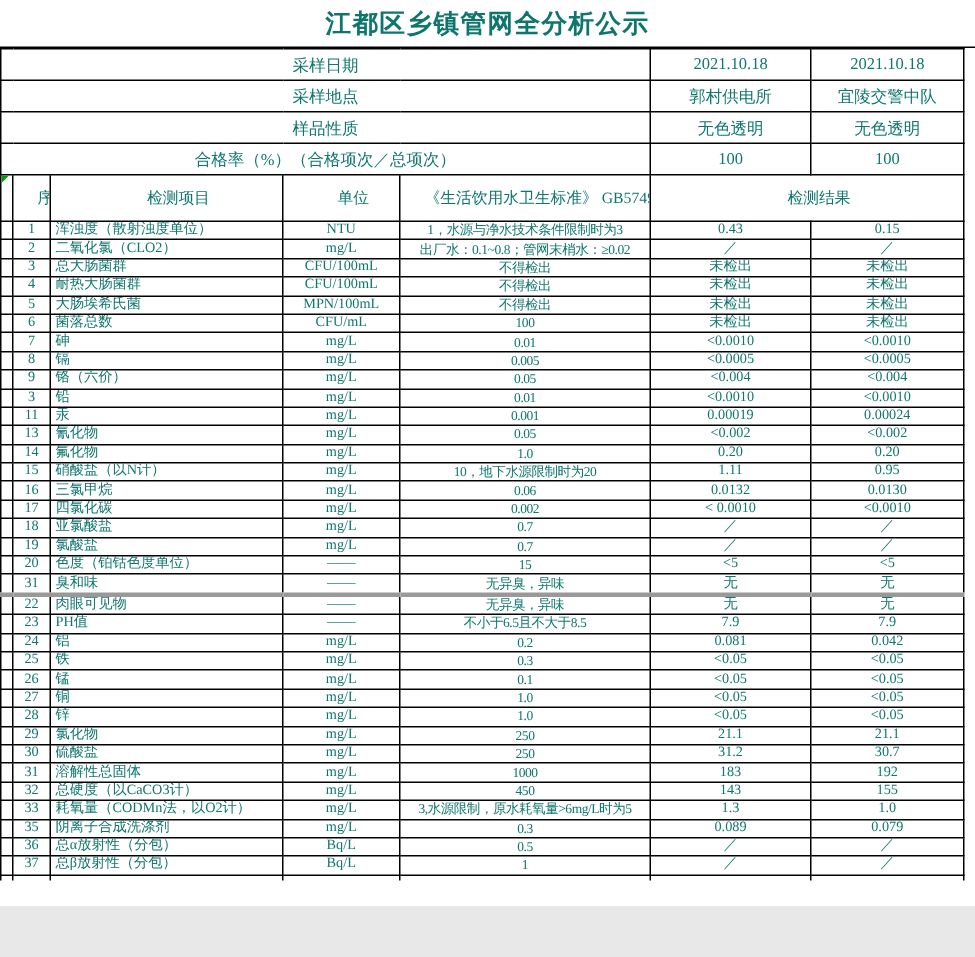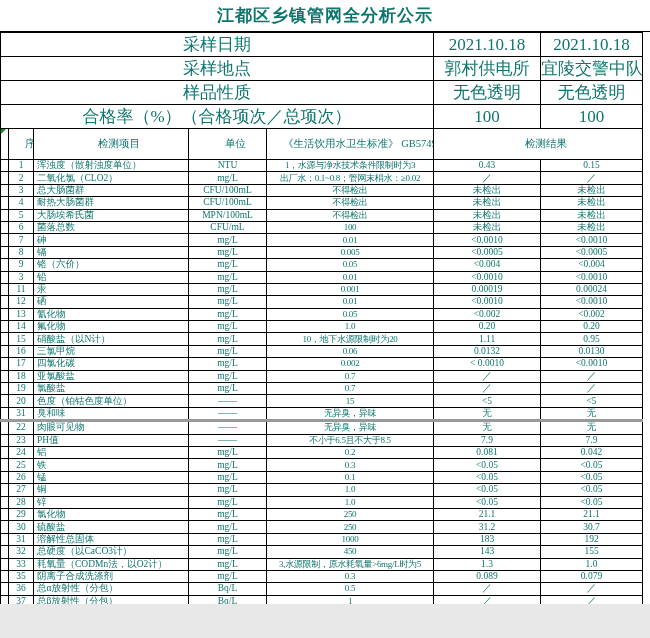--- a/index.html
+++ b/index.html
@@ -15,21 +15,21 @@
   }
   .subtitle-row{
     height:20px;border-bottom:1px solid #000;
     display:flex;align-items:center;justify-content:center;font-size:11px;
   }
   table{border-collapse:collapse;table-layout:fixed;width:642px;}
   td{
     border:1px solid #000;padding:0;text-align:center;vertical-align:middle;
     overflow:hidden;white-space:nowrap;position:relative;
   }
-  tr.info td{height:20px;font-size:17px;}
+  tr.info td{height:20px;font-size:11px;}
   tr.cols td{height:30px;font-size:10.5px;padding-left:16px;}
   tr.body td{height:11.4px;font-size:9.5px;line-height:11px;}
   td.c-item{text-align:left;padding-left:3px;}
   tr.body td.c-std{font-size:9px;letter-spacing:-0.3px;}
   tr.pagebreak td{border-top:3px solid #999;}
   tr.partial td{height:3px;border-bottom:none;}
   .tri{
     position:absolute;left:0;top:0;width:0;height:0;
     border-top:5px solid var(--flag,#009b00);border-right:5px solid transparent;
   }
@@ -192,29 +192,20 @@
     <tr class="body">
       <td class="c-strip"></td>
       <td class="c-no">11</td>
       <td class="c-item">汞</td>
       <td class="c-unit">mg/L</td>
       <td class="c-std">0.001</td>
       <td class="c-r1">0.00019</td>
       <td class="c-r2">0.00024</td>
     </tr>
 
-    <tr class="body">
-      <td class="c-strip"></td>
-      <td class="c-no">12</td>
-      <td class="c-item">硒</td>
-      <td class="c-unit">mg/L</td>
-      <td class="c-std">0.01</td>
-      <td class="c-r1">&lt;0.0010</td>
-      <td class="c-r2">&lt;0.0010</td>
-    </tr>
 
     <tr class="body">
       <td class="c-strip"></td>
       <td class="c-no">13</td>
       <td class="c-item">氰化物</td>
       <td class="c-unit">mg/L</td>
       <td class="c-std">0.05</td>
       <td class="c-r1">&lt;0.002</td>
       <td class="c-r2">&lt;0.002</td>
     </tr>

